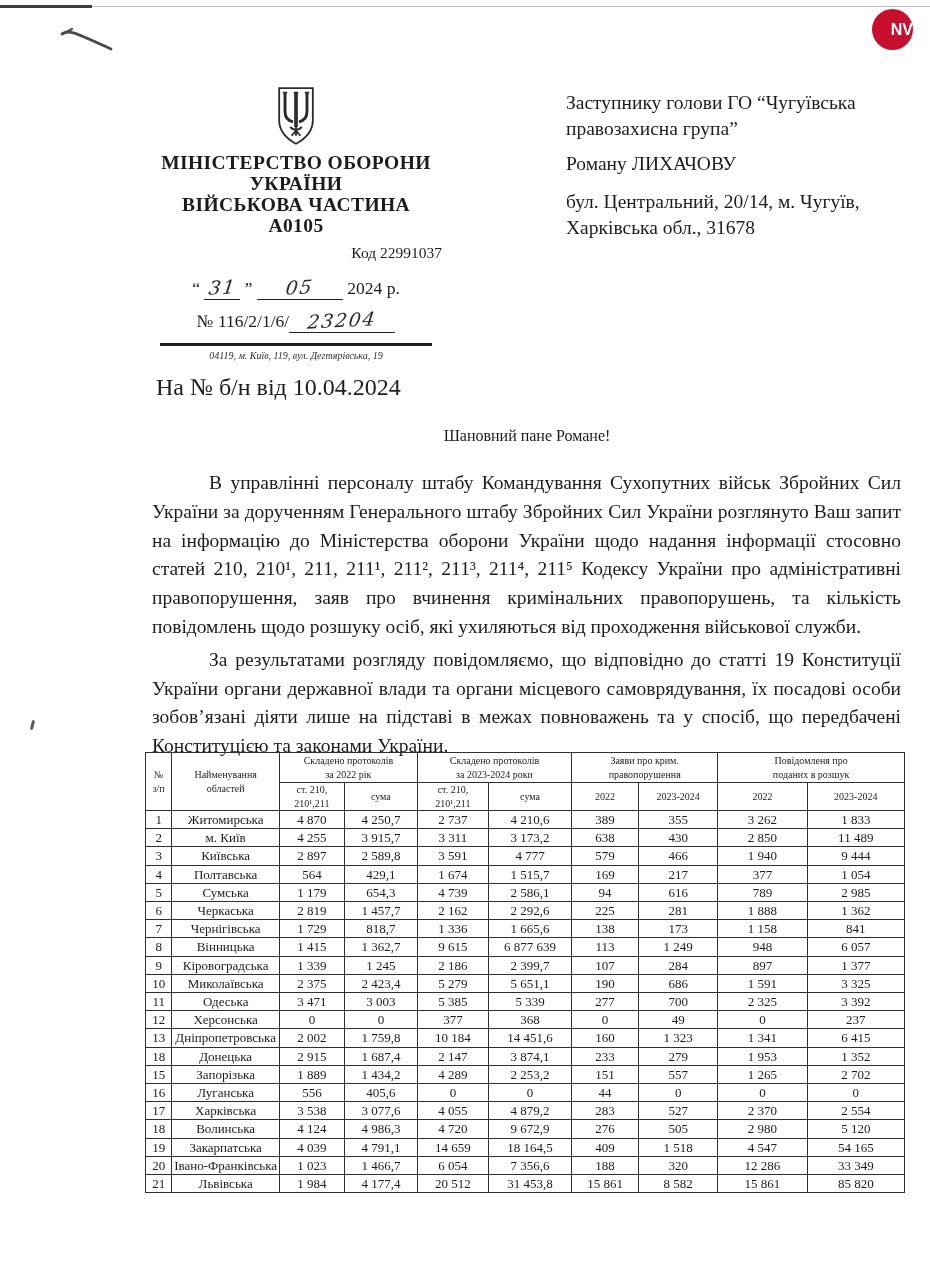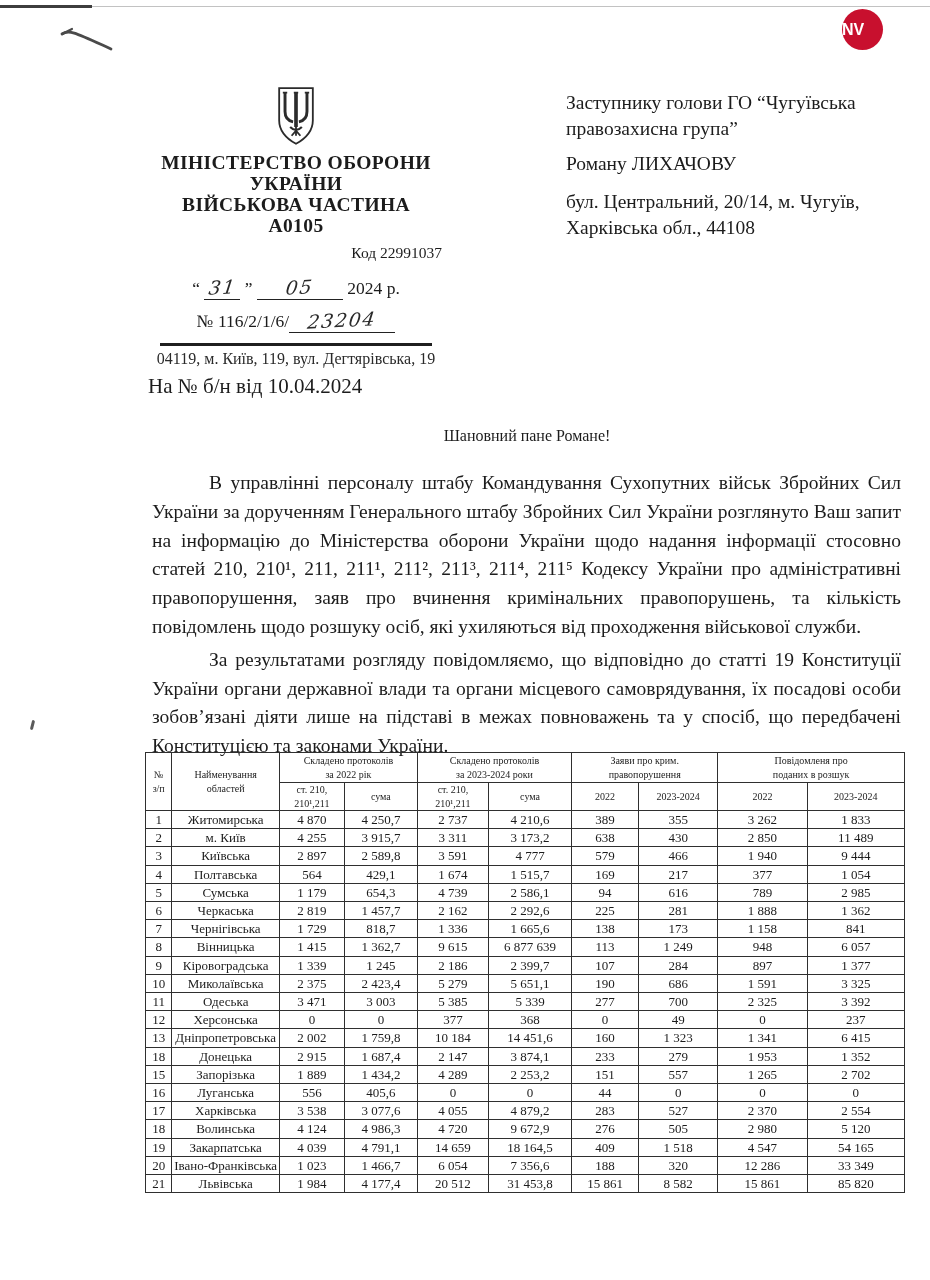--- a/index.html
+++ b/index.html
@@ -6,48 +6,48 @@
   .page{position:relative;width:930px;height:1280px;background:#ffffff;overflow:hidden;
         font-family:"Liberation Serif","DejaVu Serif",serif;color:#1c1c1c;}
 
   
   .scan-line-dark{position:absolute;left:0;top:5px;width:92px;height:3px;background:#3d3d3d;}
   .scan-line-light{position:absolute;left:92px;top:6px;width:838px;height:1px;background:#c2c2c2;}
   .stray-mark{position:absolute;left:31px;top:720px;width:3px;height:10px;background:#5a5a5a;
               transform:rotate(14deg);border-radius:2px;}
 
   
-  .nv-badge{position:absolute;left:842px;top:9px;width:41px;height:41px;border-radius:50%;
-            display:flex;align-items:center;justify-content:flex-start;
+  .nv-badge{position:absolute;left:872px;top:9px;width:41px;height:41px;border-radius:50%;
+            display:flex;align-items:center;justify-content:flex-end;
             font-family:"Liberation Sans","DejaVu Sans",sans-serif;font-weight:bold;
             font-size:16px;color:#fff;}
 
   
   .letterhead{position:absolute;left:150px;top:86px;width:292px;text-align:center;}
   .emblem{margin:0 auto 6px auto;display:block;}
   .ministry{font-weight:bold;font-size:19.5px;line-height:21px;letter-spacing:.4px;}
   .unit-code{font-size:15.5px;margin-top:8px;text-align:right;}
   .date-line{font-size:17.5px;margin-top:14px;}
   .num-line{font-size:17.5px;margin-top:9px;}
   .hw{font-family:"DejaVu Serif",serif;font-style:italic;display:inline-block;
       transform:skewX(-10deg) rotate(-3deg);font-size:19px;letter-spacing:1.5px;color:#2a2a2a;}
   .blank{display:inline-block;border-bottom:1.6px solid #222;text-align:center;}
   .blank.day{min-width:36px;}
   .blank.month{min-width:86px;}
   .blank.num{min-width:106px;}
   .lh-rule{margin:10px auto 0 auto;width:272px;height:3px;background:#1f1f1f;}
-  .lh-address{font-size:16px;margin-top:4px;color:#2a2a2a;}
+  .lh-address{font-size:10px;margin-top:4px;color:#2a2a2a;font-style:italic;}
 
   
   .recipient{position:absolute;left:566px;top:90px;width:346px;font-size:19.5px;line-height:26px;}
   .recipient .gap-s{height:9px;}
   .recipient .gap-m{height:12px;}
 
   
-  .reference{position:absolute;left:148px;top:374px;font-size:21px;}
+  .reference{position:absolute;left:156px;top:374px;font-size:24px;}
   .salutation{position:absolute;left:148px;top:427px;width:758px;text-align:center;font-size:16px;}
   .body-text{position:absolute;left:148px;top:465px;width:757px;}
   .body-text p{margin:4px;font-size:19.5px;line-height:28.8px;text-align:justify;text-indent:57px;}
 
   
   .data-table{position:absolute;left:145px;top:752px;width:760px;border-collapse:collapse;
               table-layout:fixed;}
   .data-table th,.data-table td{border:1px solid #2f2f2f;text-align:center;vertical-align:middle;
               padding:0 1px;overflow:hidden;}
   .data-table th{font-weight:normal;font-size:10px;line-height:13.5px;white-space:pre-line;height:29px;}
@@ -106,21 +106,21 @@
     <div class="lh-address">04119, м. Київ, 119, вул. Дегтярівська, 19</div>
   </div>
 
   <div class="recipient">
     <div>Заступнику голови ГО “Чугуївська</div>
     <div>правозахисна група”</div>
     <div class="gap-s"></div>
     <div>Роману ЛИХАЧОВУ</div>
     <div class="gap-m"></div>
     <div>бул. Центральний, 20/14, м. Чугуїв,</div>
-    <div>Харківська обл., 44108</div>
+    <div>Харківська обл., 31678</div>
   </div>
 
   <div class="reference">На № б/н від 10.04.2024</div>
   <div class="salutation">Шановний пане Романе!</div>
 
   <div class="body-text">
     <p>В управлінні персоналу штабу Командування Сухопутних військ Збройних Сил України за дорученням Генерального штабу Збройних Сил України розглянуто Ваш запит на інформацію до Міністерства оборони України щодо надання інформації стосовно статей 210, 210¹, 211, 211¹, 211², 211³, 211⁴, 211⁵ Кодексу України про адміністративні правопорушення, заяв про вчинення кримінальних правопорушень, та кількість повідомлень щодо розшуку осіб, які ухиляються від проходження військової служби.</p>
     <p>За результатами розгляду повідомляємо, що відповідно до статті 19 Конституції України органи державної влади та органи місцевого самоврядування, їх посадові особи зобов’язані діяти лише на підставі в межах повноважень та у спосіб, що передбачені Конституцією та законами України.</p>
   </div>
 

